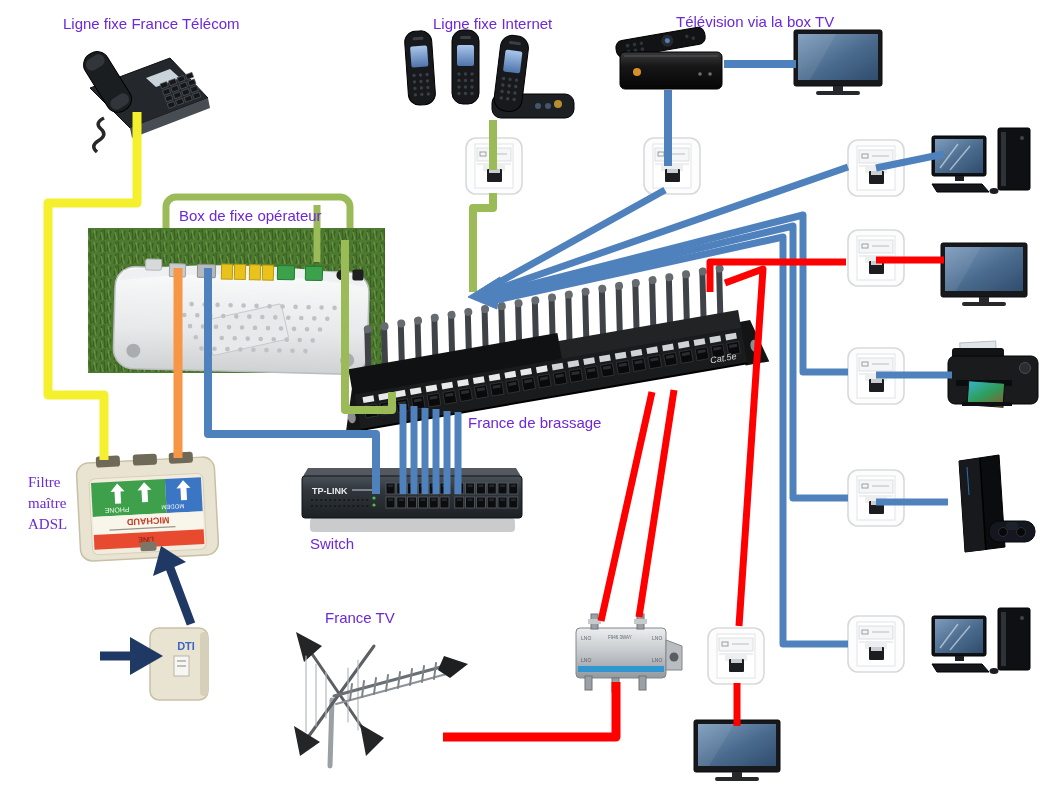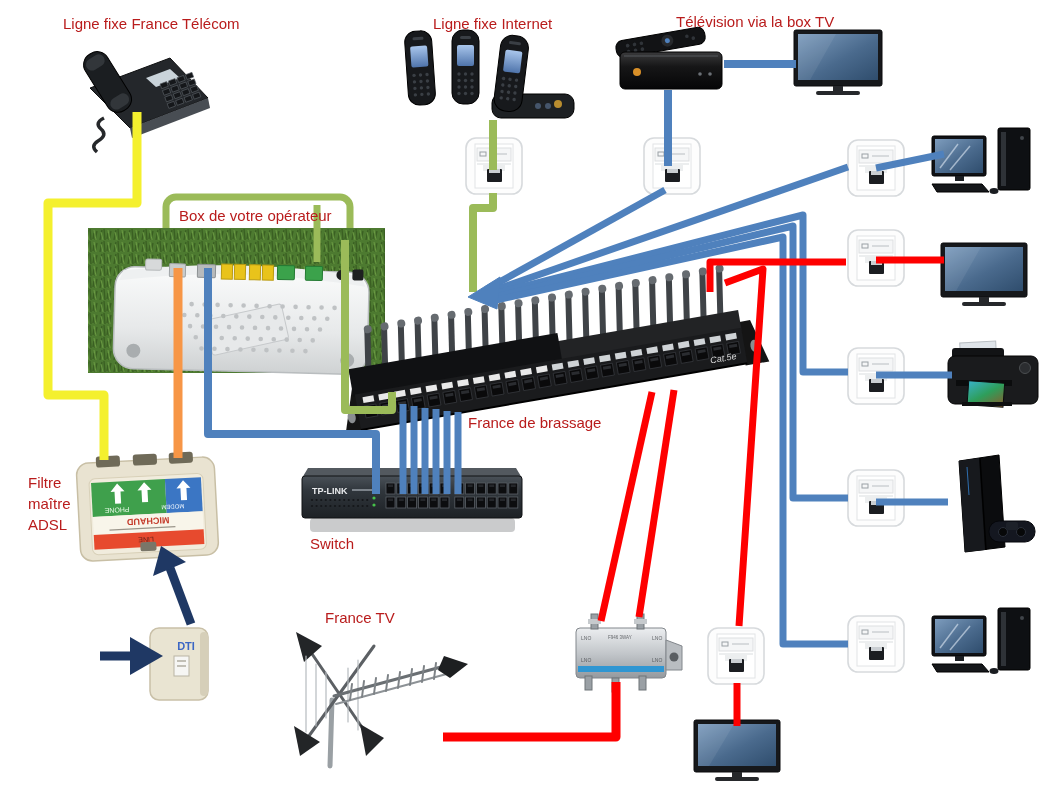--- a/index.html
+++ b/index.html
@@ -1,20 +1,20 @@
 <!DOCTYPE html>
 <html><head>
 <meta charset="utf-8">
 <style>
   html,body{margin:0;padding:0;background:#fff;}
   .canvas{position:relative;width:1049px;height:785px;background:#fff;overflow:hidden;
           font-family:"Liberation Sans",sans-serif;}
   .canvas svg{position:absolute;left:0;top:0;}
-  .lbl{position:absolute;color:#b91c1c;font-size:15px;line-height:21px;white-space:nowrap;}
-  .lbl.wrap{white-space:normal;}
+  .lbl{position:absolute;color:#6d28d9;font-size:15px;line-height:21px;white-space:nowrap;}
+  .lbl.wrap{white-space:normal;font-family:Liberation Serif, serif;}
   
   .c-yellow{stroke:#f4f02e;} .c-orange{stroke:#f79646;} .c-green{stroke:#9bbb59;}
   .c-blue{stroke:#4f81bd;} .c-red{stroke:#fe0000;} .c-navy{stroke:#1f3864;}
   .cable{fill:none;stroke-linejoin:round;stroke-linecap:butt;}
 </style>
 </head>
 <body>
 
 <div class="canvas">
 <svg width="1049" height="785" viewBox="0 0 1049 785">
@@ -771,18 +771,18 @@
       <polygon points="163,656 130,637 130,675" fill="#1f3864"></polygon>
       <line x1="191" y1="624" x2="170" y2="568" class="c-navy" stroke-width="9" stroke="#1f3864"></line>
       <polygon points="161,546 186,562 153,576" fill="#1f3864"></polygon>
     </g>
   </g>
     </svg>
 
 <div class="lbl" style="left:63px;top:13px">Ligne fixe France Télécom</div>
 <div class="lbl" style="left:433px;top:13px">Ligne fixe Internet</div>
 <div class="lbl" style="left:676px;top:11px">Télévision via la box TV</div>
-<div class="lbl" style="left:179px;top:205px">Box de votre opérateur</div>
+<div class="lbl" style="left:179px;top:205px">Box de fixe opérateur</div>
 <div class="lbl" style="left:468px;top:412px">France de brassage</div>
 <div class="lbl" style="left:310px;top:533px">Switch</div>
 <div class="lbl wrap" style="left:28px;top:472px;width:66px">Filtre maître ADSL</div>
 <div class="lbl" style="left:325px;top:607px">France TV</div>
 </div>
 
 </body></html>

